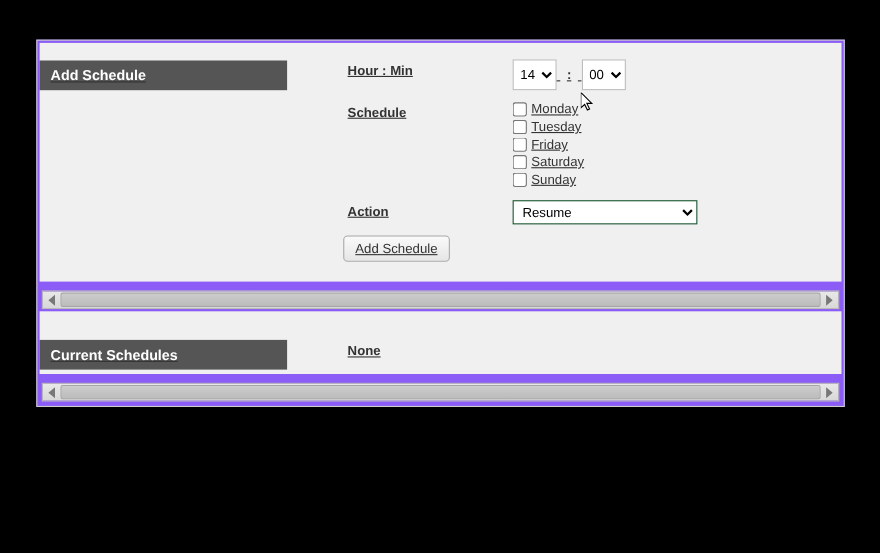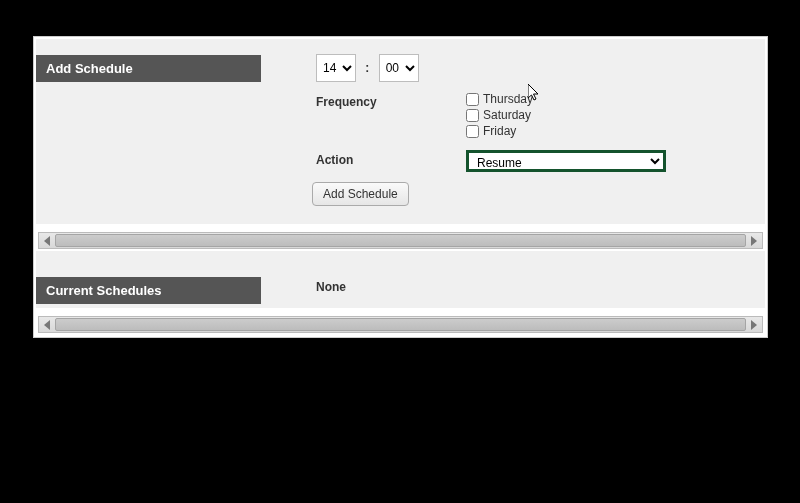--- a/index.html
+++ b/index.html
@@ -9,23 +9,24 @@
     width:800px; height:503px;
     font-family: Arial, Helvetica, sans-serif;
     font-size:12px;
     color:#333;
     overflow:hidden;
   }
   .page {
     position:absolute;
     left:33px; top:36px;
     width:735px;
-    background:#ffffff;
+    background:#8b5cf6;
     border:1px solid #ccc;
     padding:2px;
+    text-decoration:underline;
   }
   .section {
     background:#f0f0f0;
     padding:20px 0 8px 0;
     margin-bottom:8px;
     position:relative;
   }
   .section-header {
     background:#555;
     color:#fff;
@@ -68,24 +69,24 @@
   .chk-line {
     display:flex;
     align-items:center;
     margin-bottom:2px;
   }
   .chk {
     width:13px; height:13px;
     margin:0 4px 0 0;
   }
   .action-select {
-    border:3px solid #14532d;
+    border:1px solid #14532d;
     background:#fff;
     font-size:12px;
-    width:200px;
+    width:168px;
     height:22px;
     padding:2px 4px;
   }
   .text-input {
     border:1px solid #bdbdbd;
     background:#fff;
     font-size:12px;
     width:200px;
     height:22px;
     padding:2px 4px;
@@ -139,45 +140,54 @@
 <body>
 
 <div class="page">
 
   <div class="section" style="padding-top:16px;">
     <div class="section-header">Add Schedule</div>
 
     <div class="form-area">
 
       <div class="row">
+        <div class="row-label">Hour : Min</div>
         <div class="row-field">
           <select class="small-select">
             <option>14</option>
           </select>
           <span class="colon">:</span>
           <select class="small-select">
             <option>00</option>
           </select>
         </div>
       </div>
 
       <div class="row">
-        <div class="row-label">Frequency</div>
+        <div class="row-label">Schedule</div>
         <div class="row-field" id="days-container">
             <div class="chk-line">
               <input type="checkbox" class="chk" style="">
-              <span>Thursday</span>
+              <span>Monday</span>
+            </div>
+            <div class="chk-line">
+              <input type="checkbox" class="chk" style="">
+              <span>Tuesday</span>
+            </div>
+            <div class="chk-line">
+              <input type="checkbox" class="chk" style="">
+              <span>Friday</span>
             </div>
             <div class="chk-line">
               <input type="checkbox" class="chk" style="">
               <span>Saturday</span>
             </div>
             <div class="chk-line">
               <input type="checkbox" class="chk" style="">
-              <span>Friday</span>
+              <span>Sunday</span>
             </div>
           </div>
       </div>
 
       <div class="row" style="">
         <div class="row-label">Action</div>
         <div class="row-field">
           <select class="action-select">
             <option>Resume</option>
           </select>

